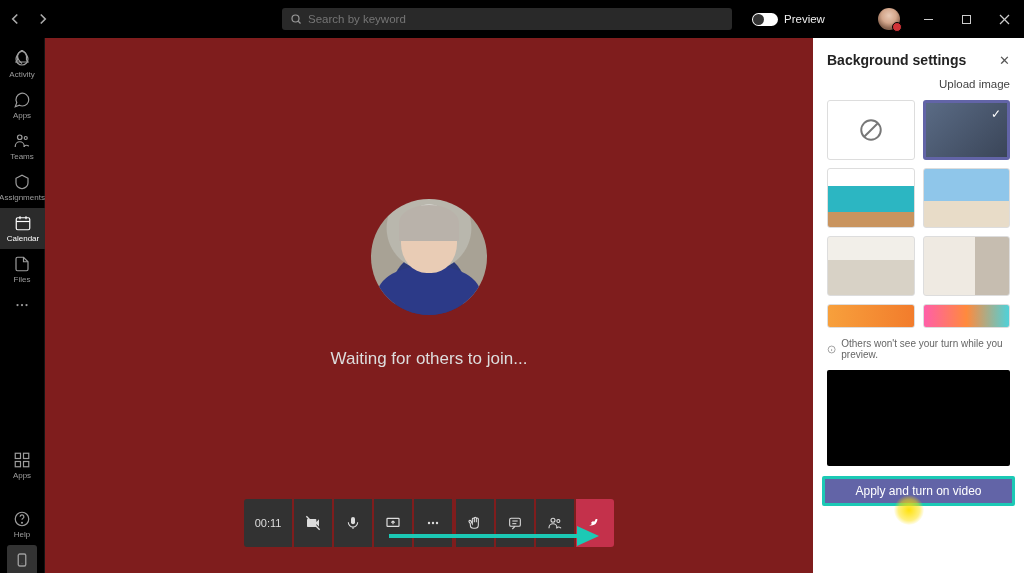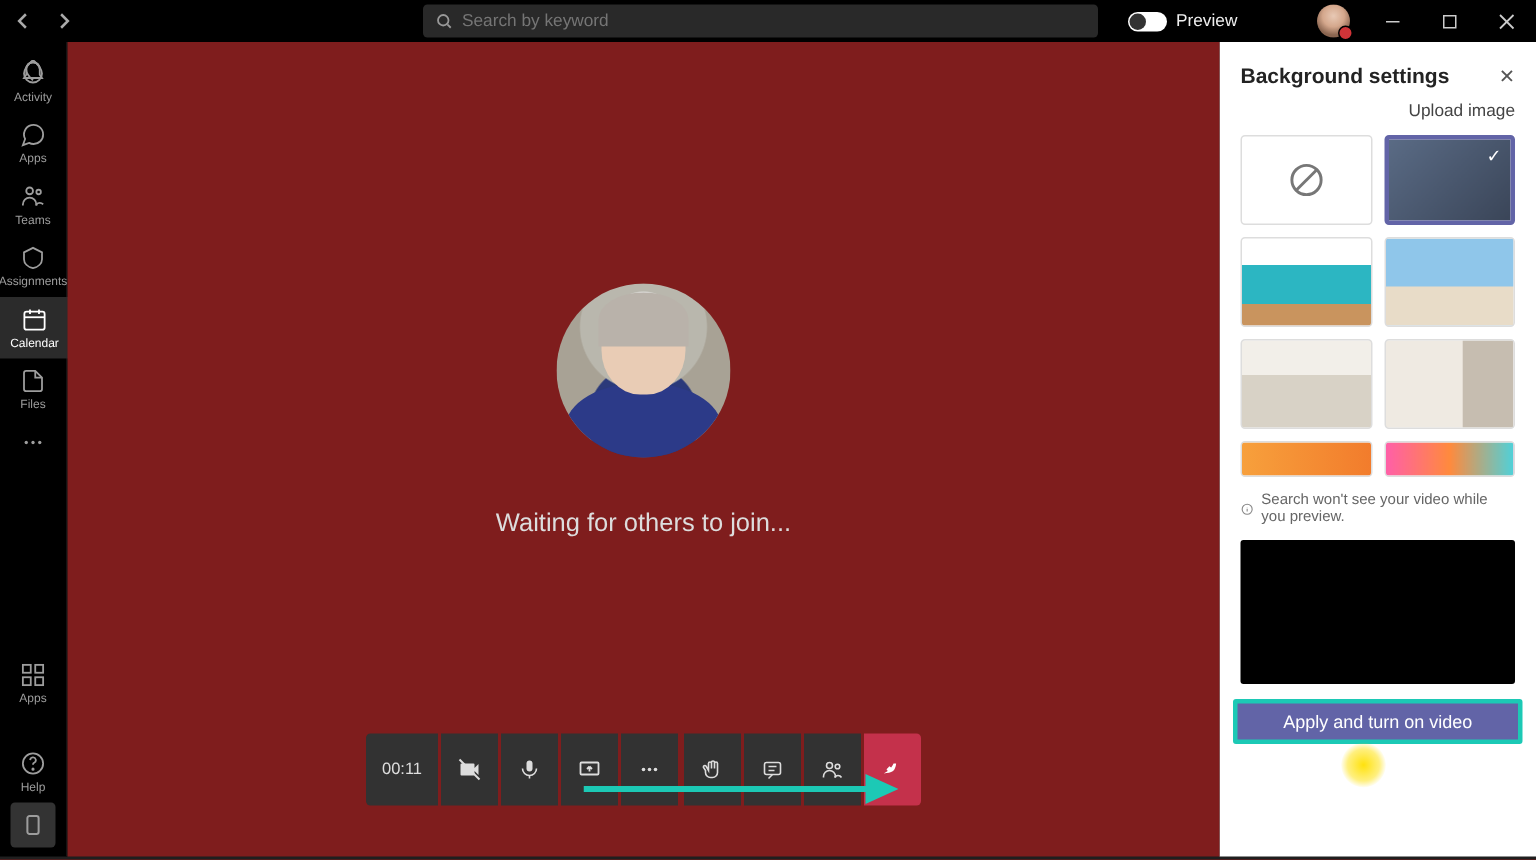--- a/index.html
+++ b/index.html
@@ -6,21 +6,21 @@
     body {
       font-family: "Segoe UI", -apple-system, sans-serif;
       background: #1f1f1f;
       width: 1024px;
       height: 573px;
       overflow: hidden;
       color: #fff;
       position: relative;
     }
     .titlebar {
-      height: 28px;
+      height: 38px;
       background: #000;
       display: flex;
       align-items: center;
       padding: 0 6px;
       gap: 10px;
     }
     .nav-arrow {
       width: 18px; height: 18px;
       display: flex; align-items: center; justify-content: center;
       color: #aaa; cursor: pointer;
@@ -404,21 +404,21 @@
       <div class="bg-tile half" style="background:linear-gradient(90deg,#f7a03c,#f27c2c);"></div>
       <div class="bg-tile half" style="background:linear-gradient(90deg,#ff5fa8,#ff8a3d 50%,#4fd1d9);"></div>
     </div>
 
     <div class="panel-note">
       <svg width="11" height="11" viewBox="0 0 24 24" fill="none" stroke="#888" stroke-width="2">
           <circle cx="12" cy="12" r="9"></circle>
           <line x1="12" y1="8" x2="12" y2="8.3"></line>
           <line x1="12" y1="11" x2="12" y2="16"></line>
         </svg>
-      <span>Search won't see your video while you preview.</span>
+      <span>Others won't see your turn while you preview.</span>
     </div>
 
     <div class="preview-box"></div>
 
     <div class="btn-apply">Apply and turn on video</div>
   </div>
 </div>
 
 <div class="cursor-glow"></div>
 

